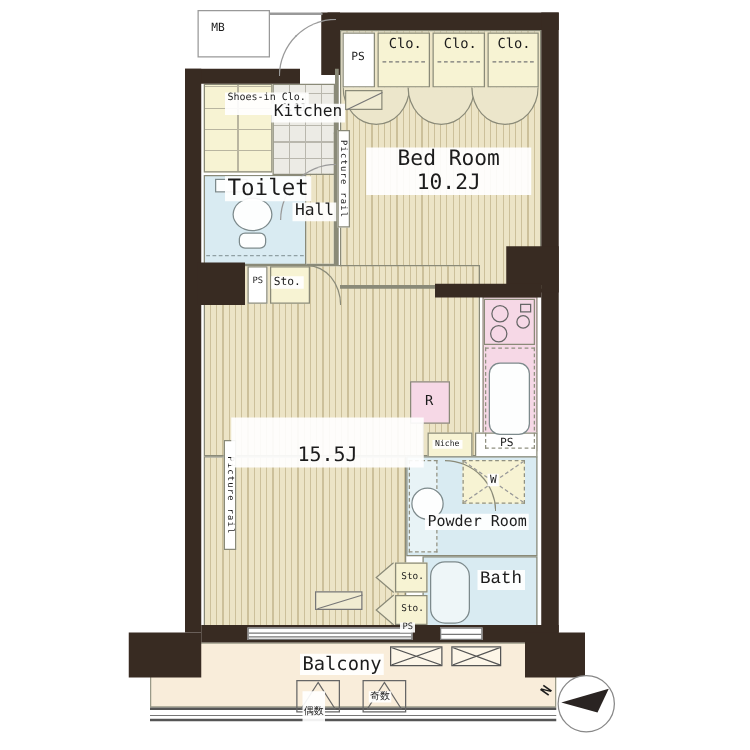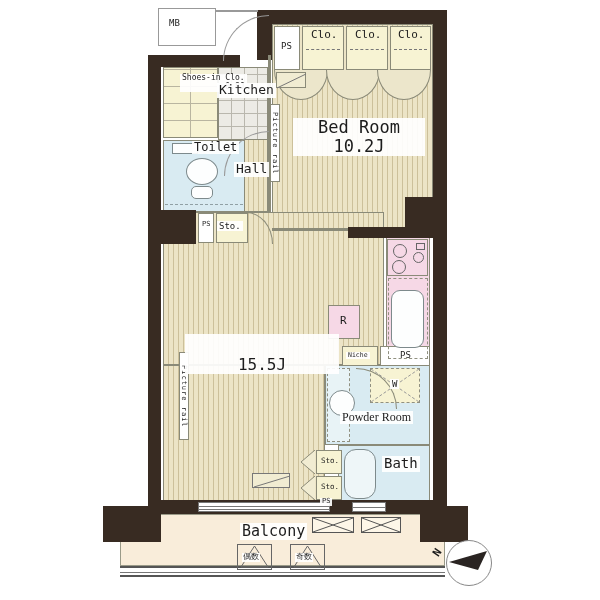--- a/index.html
+++ b/index.html
@@ -152,21 +152,21 @@
   </div>
   <div class="a" style="left:361px;top:517px;width:40px;height:16px;border:1px solid #555;background:#fdf6e8;z-index:5;">
     <svg width="38" height="14" viewBox="0 0 38 14">
         <path d="M0 0 L38 14 M38 0 L0 14" stroke="#555" stroke-width="1" fill="none"></path>
       </svg>
   </div>
   <div class="a" style="left:237px;top:544px;width:35px;height:26px;border:1px solid #666;z-index:5;">
     <svg width="33" height="24" viewBox="0 0 33 24">
         <path d="M16.5 1 L3 22 L30 22 Z" stroke="#666" stroke-width="1" fill="none"></path>
       </svg>
-    <span class="lbl" style="left:4px;top:8px;font-size:8px;padding:0 1px;">偶数</span>
+    <span class="lbl" style="left:4px;top:8px;font-size:8px;padding:12px 1px;">偶数</span>
   </div>
   <div class="a" style="left:290px;top:544px;width:35px;height:26px;border:1px solid #666;z-index:5;">
     <svg width="33" height="24" viewBox="0 0 33 24">
         <path d="M16.5 1 L3 22 L30 22 Z" stroke="#666" stroke-width="1" fill="none"></path>
       </svg>
     <span class="lbl" style="left:4px;top:8px;font-size:8px;padding:0 1px;">奇数</span>
   </div>
 
   <div class="a" style="left:446px;top:540px;width:46px;height:46px;border:1.5px solid #888;border-radius:50%;background:#fff;z-index:6;">
     <svg width="43" height="43" viewBox="0 0 43 43">
@@ -179,39 +179,39 @@
   <span class="lbl" style="left:279px;top:41px;font-size:9px;background:transparent;">PS</span>
   <span class="lbl" style="left:309px;top:29px;font-size:11px;background:transparent;">Clo.</span>
   <span class="lbl" style="left:353px;top:29px;font-size:11px;background:transparent;">Clo.</span>
   <span class="lbl" style="left:396px;top:29px;font-size:11px;background:transparent;">Clo.</span>
 
   <div class="lbl" style="left:180px;top:74px;font-size:8px;text-align:right;">
     <span>Shoes-in Clo.</span><br>
     <span>0.8J</span>
   </div>
   <span class="lbl" style="left:217px;top:83px;font-size:13px;">Kitchen</span>
-  <span class="lbl" style="left:192px;top:141px;font-size:12px;">Toilet</span>
+  <span class="lbl" style="left:180px;top:141px;font-size:18px;">Toilet</span>
   <span class="lbl" style="left:234px;top:162px;font-size:13px;">Hall</span>
   <span class="lbl" style="left:200px;top:221px;font-size:7px;">PS</span>
   <span class="lbl" style="left:217px;top:221px;font-size:9px;">Sto.</span>
 
   <div class="lbl" style="left:293px;top:118px;width:128px;font-size:17px;">
     <span>Bed Room</span><br>
     <span>10.2J</span>
   </div>
 
   <div class="lbl" style="left:185px;top:334px;width:150px;font-size:18px;">
     <br>
     <span style="font-size:16px;">15.5J</span>
   </div>
 
   <span class="lbl" style="left:338px;top:315px;font-size:11px;background:transparent;">R</span>
   <span class="lbl" style="left:346px;top:352px;font-size:6.5px;">Niche</span>
   <span class="lbl" style="left:398px;top:350px;font-size:9px;background:transparent;">PS</span>
   <span class="lbl" style="left:390px;top:379px;font-size:9px;">W</span>
-  <span class="lbl" style="left:340px;top:411px;font-size:12px;font-family:Liberation Serif, serif;">Powder Room</span>
-  <span class="lbl" style="left:382px;top:456px;font-size:14px;">Bath</span>
+  <span class="lbl" style="left:340px;top:411px;font-size:12px;">Powder Room</span>
+  <span class="lbl" style="left:382px;top:456px;font-size:14px;font-family:Liberation Mono, monospace;">Bath</span>
   <span class="lbl" style="left:319px;top:457px;font-size:7.5px;background:transparent;">Sto.</span>
   <span class="lbl" style="left:319px;top:483px;font-size:7.5px;background:transparent;">Sto.</span>
   <span class="lbl" style="left:320px;top:498px;font-size:7px;z-index:7;">PS</span>
   <span class="lbl" style="left:240px;top:523px;font-size:15px;">Balcony</span>
 
 </div>
 
 </body></html>

